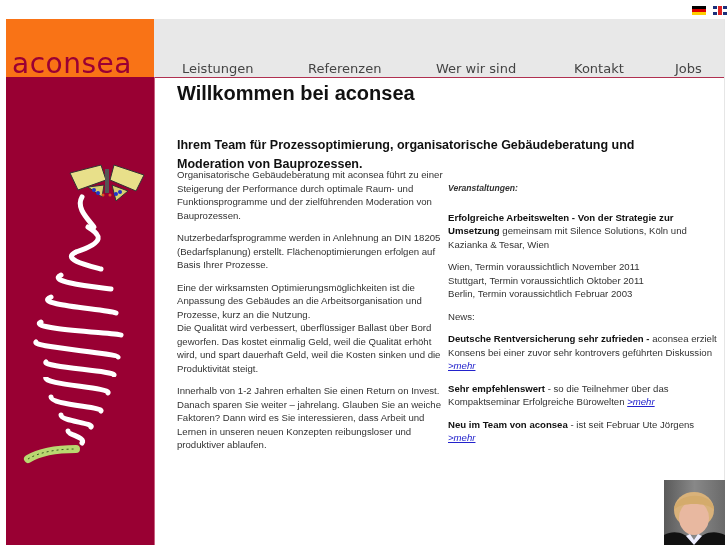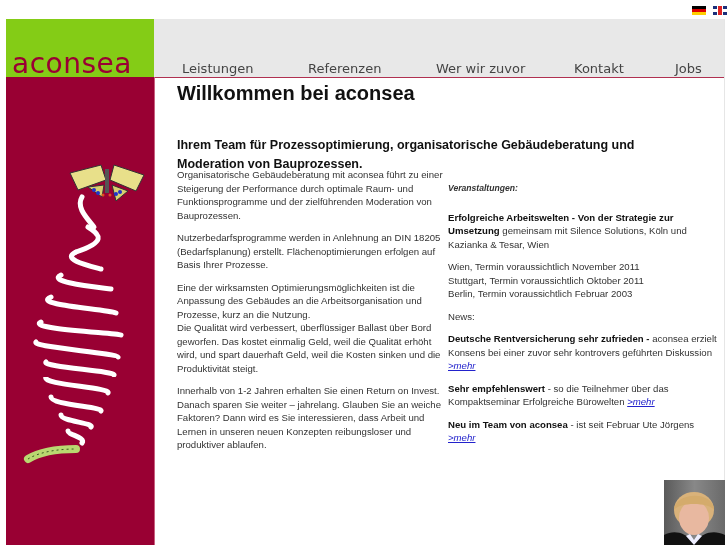--- a/index.html
+++ b/index.html
@@ -6,21 +6,21 @@
   body { width:727px; height:545px; overflow:hidden; position:relative; font-family:"Liberation Sans", "DejaVu Sans", sans-serif; color:#222; }
   .topbar { position:absolute; left:0; top:0; width:727px; height:19px; }
   .flags { position:absolute; right:0; top:6px; display:flex; gap:7px; }
   .flag { width:14px; height:9px; display:block; }
   .flag-de { background:linear-gradient(#000 0 33%, #dd0000 33% 66%, #ffce00 66%); }
   .flag-en { background:#1b2f7a; position:relative; overflow:hidden; }
   .flag-en::before { content:""; position:absolute; left:0; right:0; top:3px; height:3px; background:#fff; }
   .flag-en::after { content:""; position:absolute; top:0; bottom:0; left:5px; width:4px; background:#d22; box-shadow:0 0 0 1px #fff; }
 
   .frame { position:absolute; left:6px; top:19px; width:718px; height:526px; border-right:1px solid #e6e6e6; }
-  .logo-box { position:absolute; left:0; top:0; width:148px; height:58px; background:#84cc16; }
+  .logo-box { position:absolute; left:0; top:0; width:148px; height:58px; background:#f97316; }
   .logo { position:absolute; left:6px; top:28px; font-size:28px; color:#9a0034; letter-spacing:0.5px; font-family:"DejaVu Sans", sans-serif; font-weight:normal; }
   .header { position:absolute; left:148px; top:0; width:570px; height:58px; background:#e8e8e8; border-bottom:1px solid #b03050;text-align:right; }
   .nav { position:absolute; left:0; bottom:0; width:570px; height:18px; }
   .nav a { position:absolute; bottom:1px; font-size:13px; color:#444; text-decoration:none; font-family:"DejaVu Sans", sans-serif; }
   .sidebar { position:absolute; left:0; top:58px; width:148px; height:468px; background:#990033; border-right:1px solid #c96080; }
   .art { position:absolute; left:0; top:0; }
 
   .main { position:absolute; left:177px; top:82px; width:540px; }
   h1 { position:absolute; left:0; top:0; margin:0; font-size:20px; font-weight:bold; color:#111; white-space:nowrap; }
   .subtitle { position:absolute; left:0; top:54px; width:520px; margin:0; font-size:12.5px; line-height:19px; font-weight:bold; color:#111; }
@@ -45,21 +45,21 @@
 
 <div class="frame">
   <div class="logo-box">
     <div class="logo">aconsea</div>
   </div>
 
   <div class="header">
     <nav class="nav">
       <a href="#" style="left:28px">Leistungen</a>
       <a href="#" style="left:154px">Referenzen</a>
-      <a href="#" style="left:282px">Wer wir zuvor</a>
+      <a href="#" style="left:282px">Wer wir sind</a>
       <a href="#" style="left:420px">Kontakt</a>
       <a href="#" style="left:521px">Jobs</a>
     </nav>
   </div>
 
   <div class="sidebar">
     <svg class="art" width="148" height="300" viewBox="0 0 148 300">
 
       <g>
         <path d="M72 113 L64 96 L95 88 L100 103 Z" fill="#e8e08a" stroke="#333" stroke-width="1"></path>

